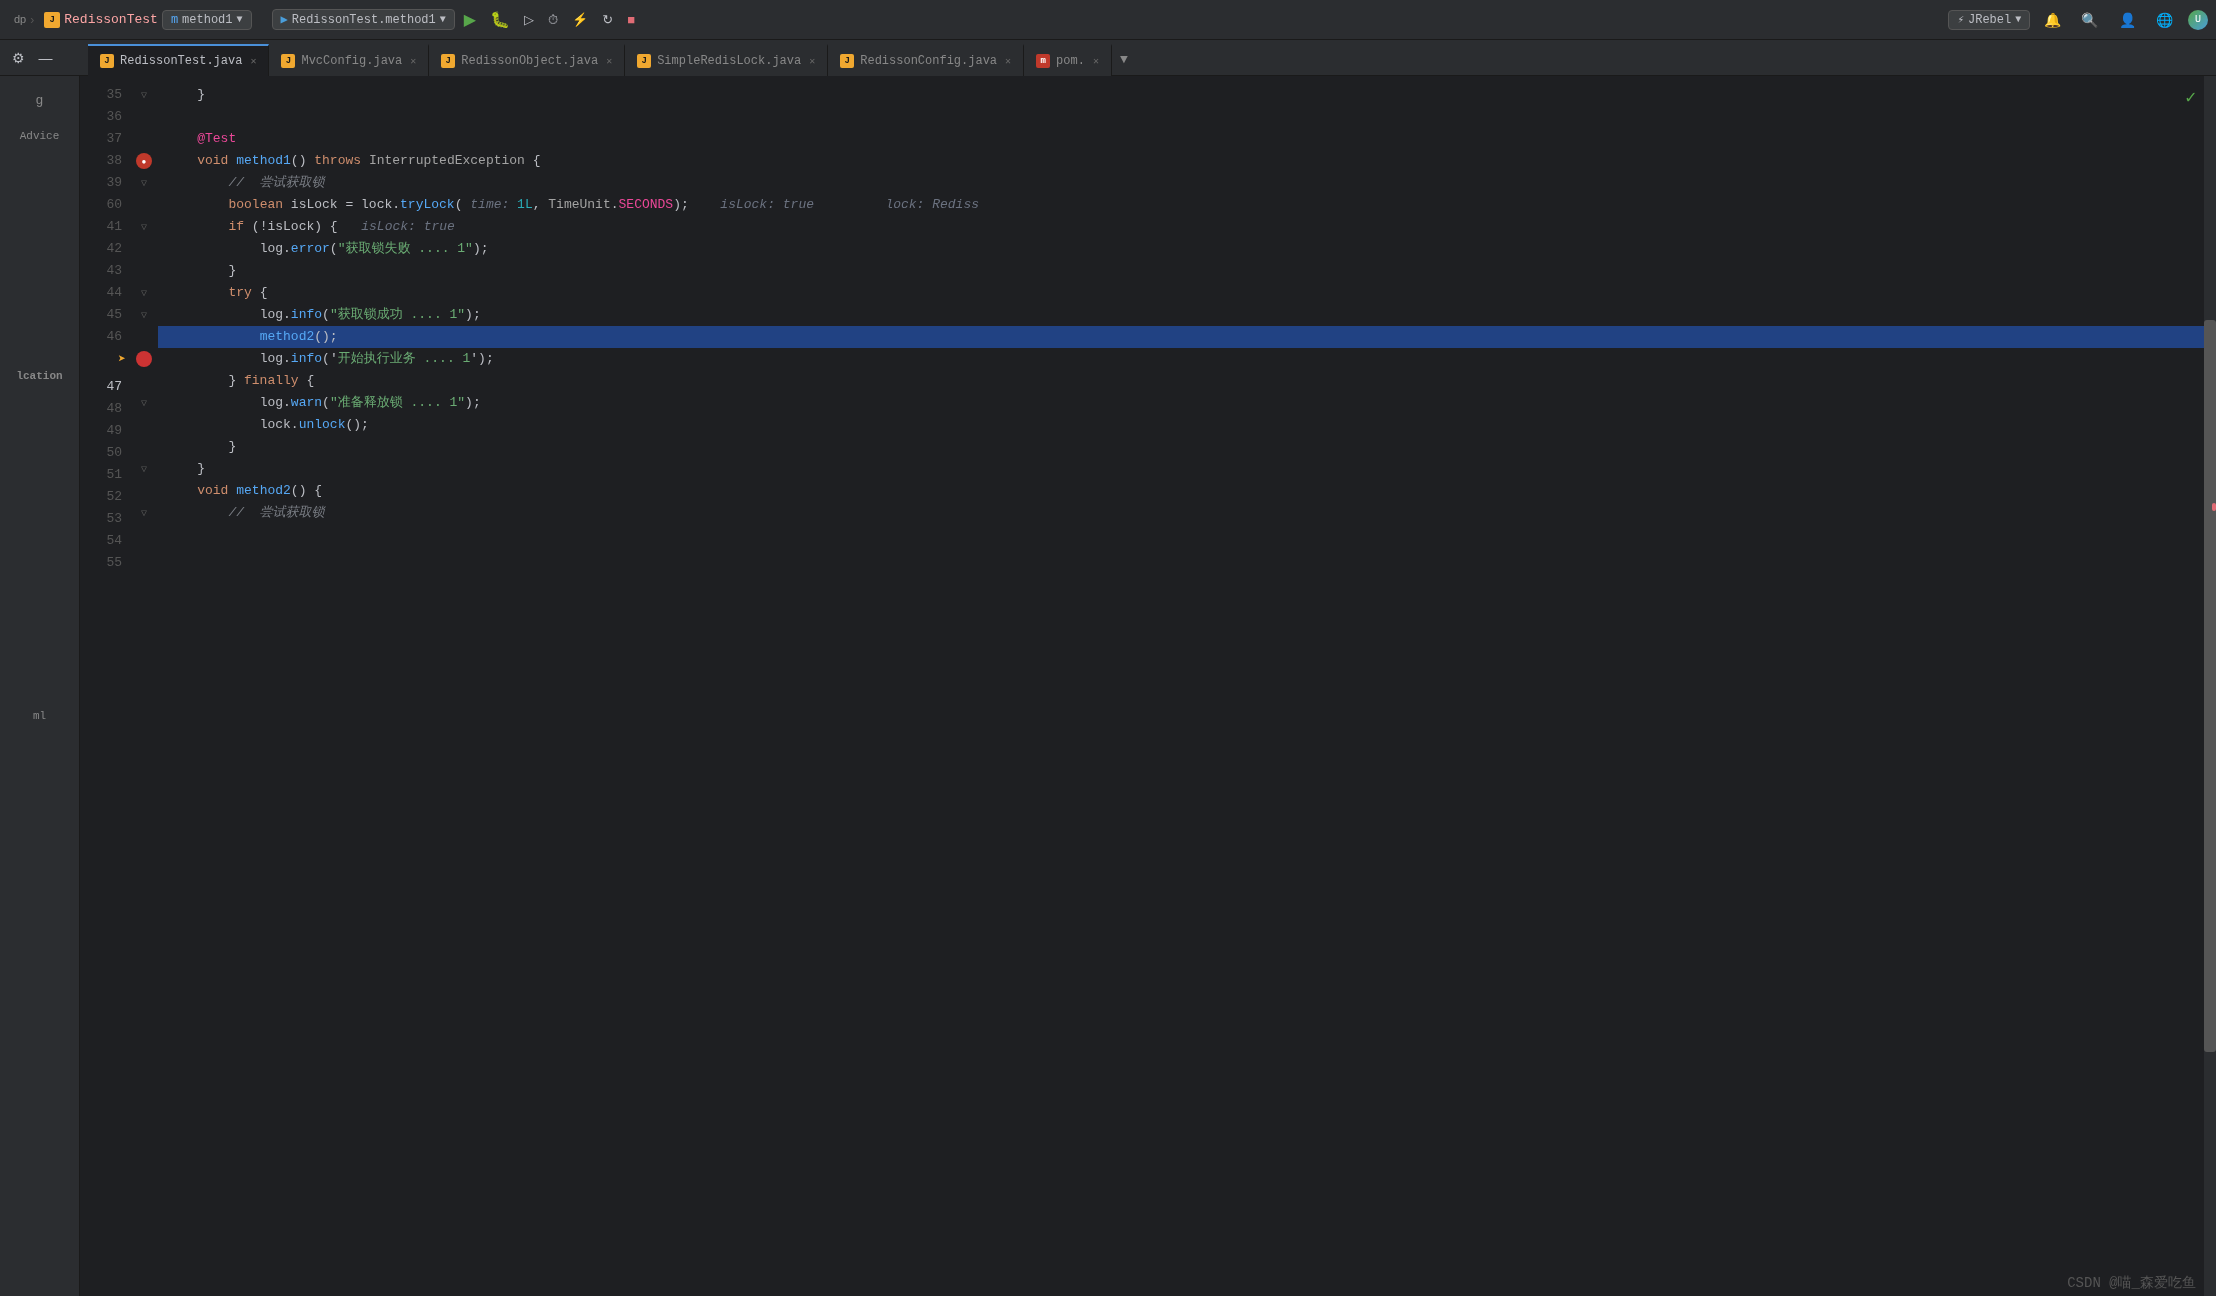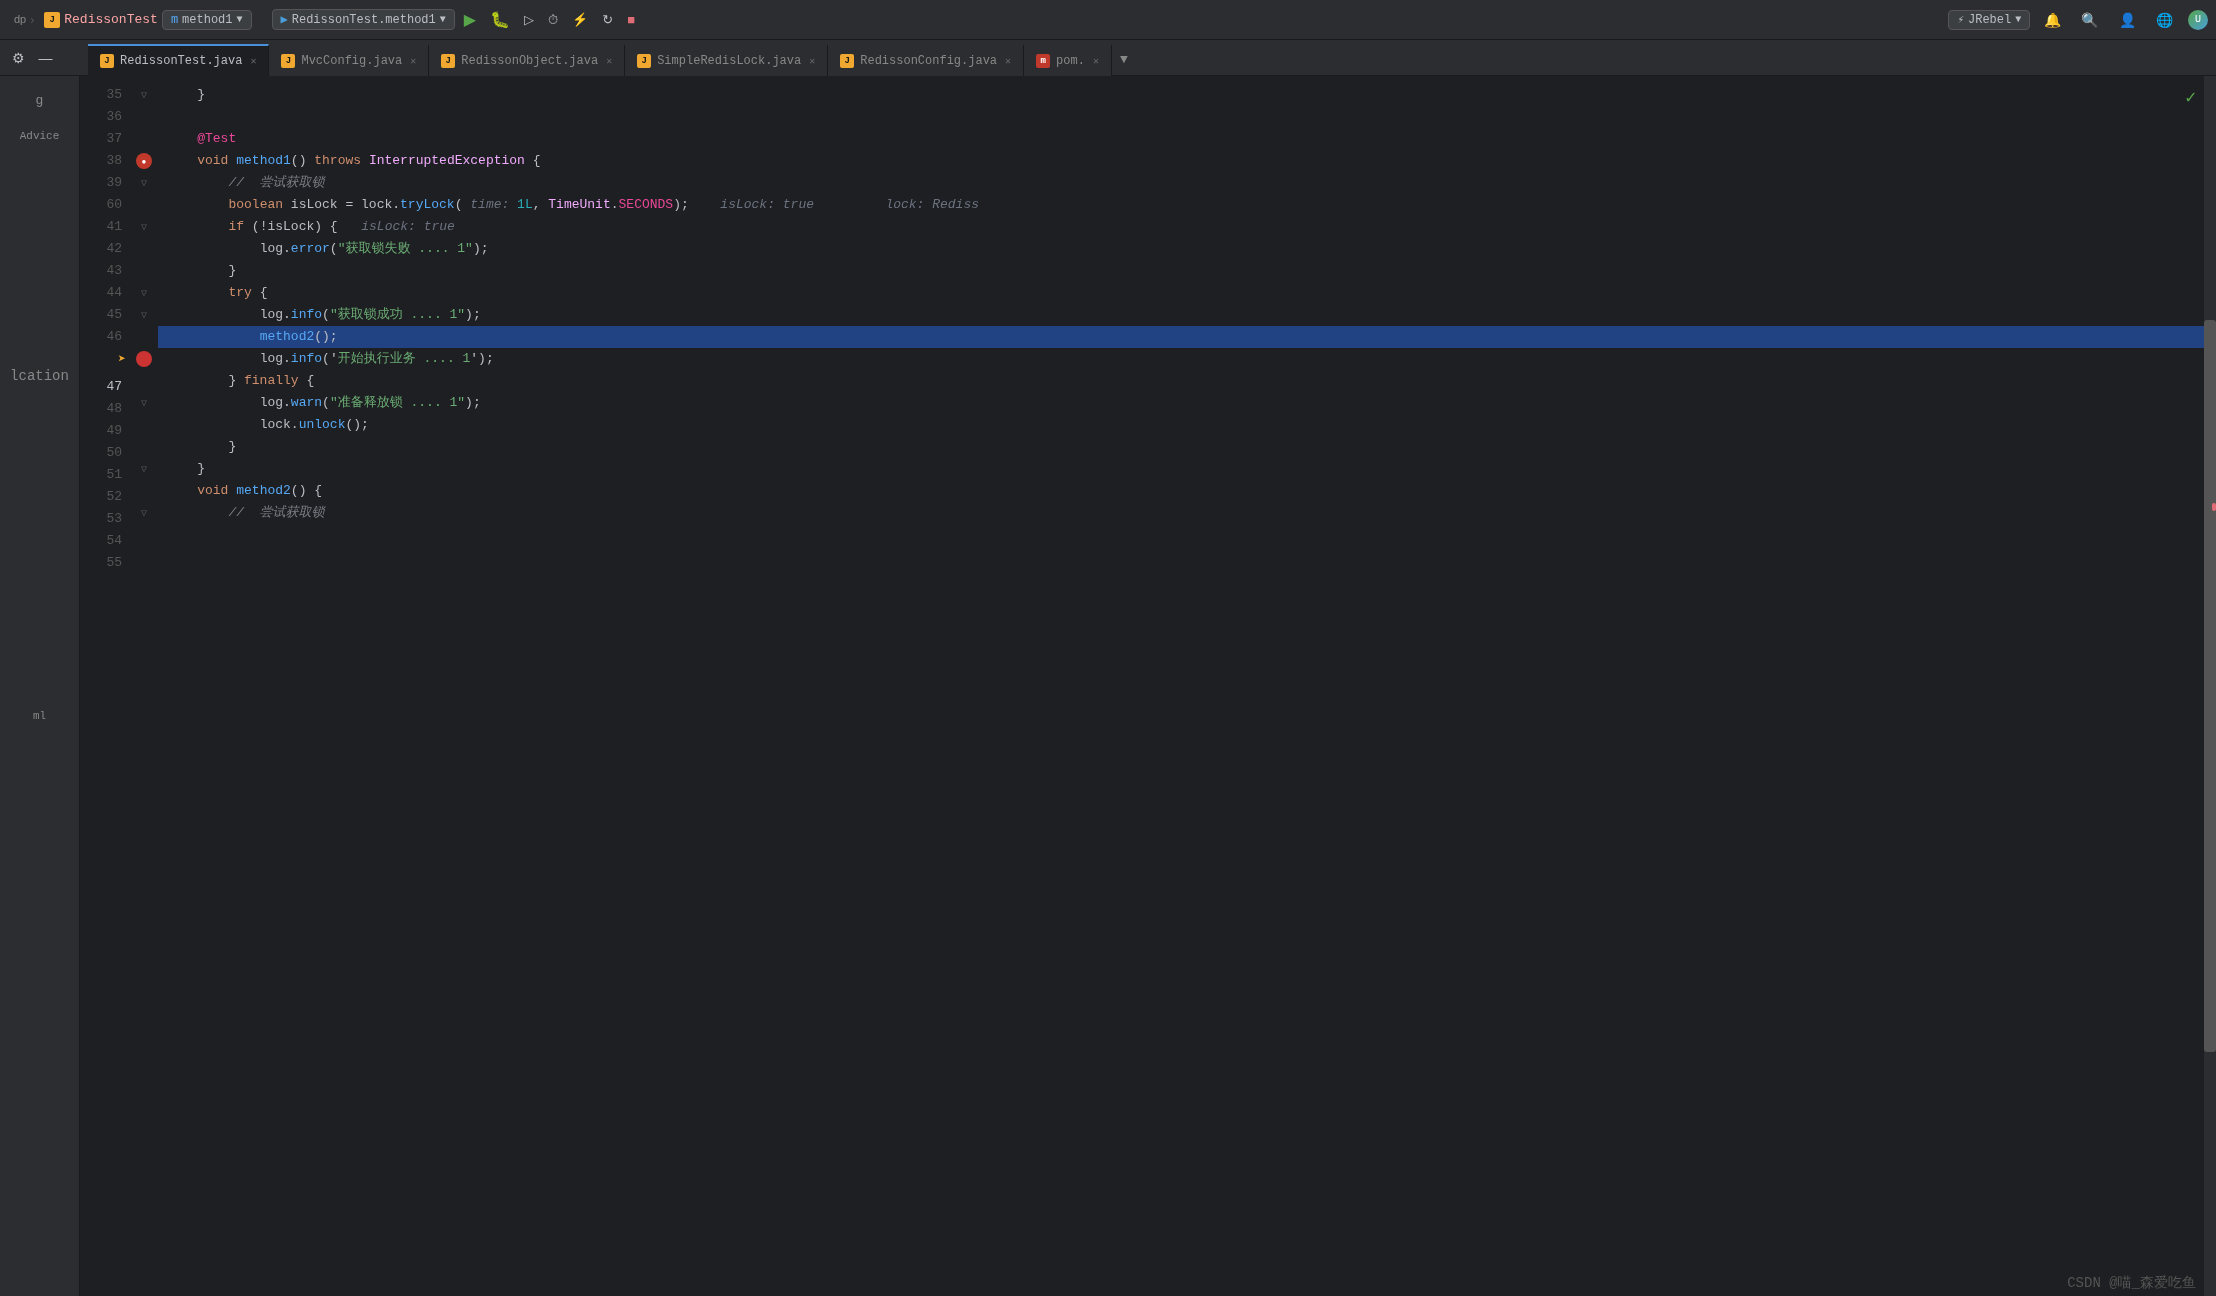--- a/index.html
+++ b/index.html
@@ -253,21 +253,21 @@
 
     
     .kw { color: #cf8e6d; } 
     .method { color: #56a8f5; } 
     .string { color: #6aab73; } 
     .comment { color: #7a7e85; font-style: italic; } 
     .annotation { color: #ec4899; } 
     .number { color: #2aacb8; }
     .plain { color: #bcbec4; }
     .hint { color: #6b7280; font-style: italic; }
-    .class-name { color: #f0abfc; }
+    .class-name { color: #a3a3a3; }
 
     
     .breakpoint {
       width: 16px;
       height: 16px;
       background: #c0392b;
       border-radius: 50%;
       display: inline-flex;
       align-items: center;
       justify-content: center;
@@ -449,21 +449,21 @@
 
   <div class="left-sidebar">
     <div class="sidebar-icon-btn">
       <span style="font-size:13px; color:#888;">g</span>
     </div>
     <div class="sidebar-icon-btn">
       <span style="font-size:11px; color:#888;">Advice</span>
     </div>
     <div style="height: 200px;"></div>
     <div class="sidebar-icon-btn">
-      <span style="font-size:14px; color:#888;">lcation</span>
+      <span style="font-size:11px; color:#888;font-weight:bold;">lcation</span>
     </div>
     <div style="height:300px;"></div>
     <div class="sidebar-icon-btn">
       <span style="font-size:11px; color:#888;">ml</span>
     </div>
   </div>
 
   <div class="editor-area">
     <div class="code-container">
 

